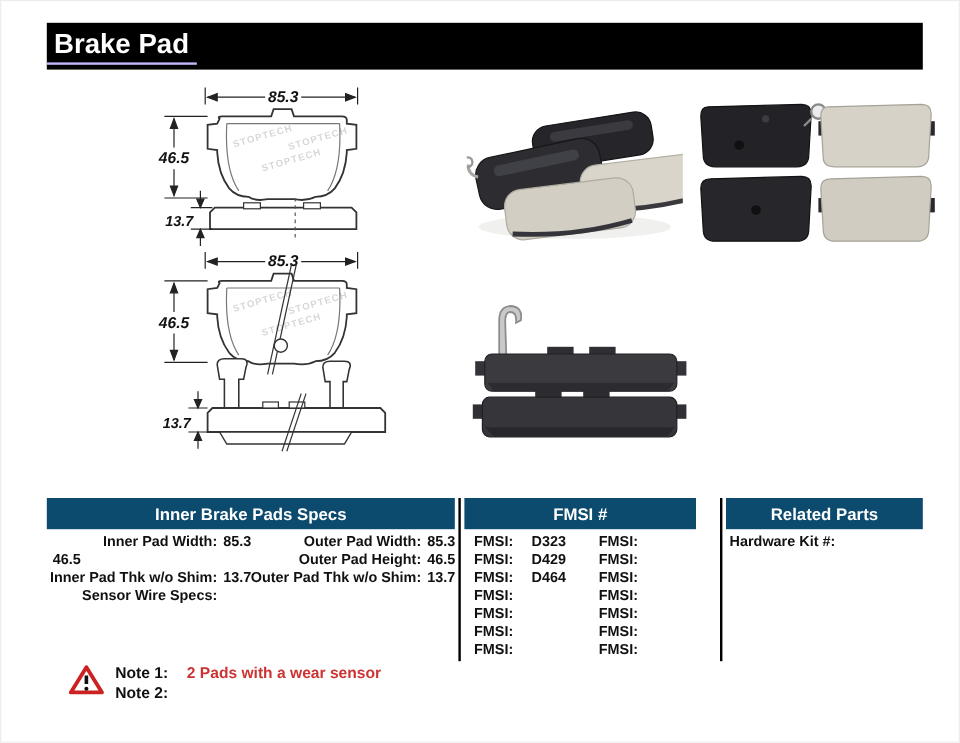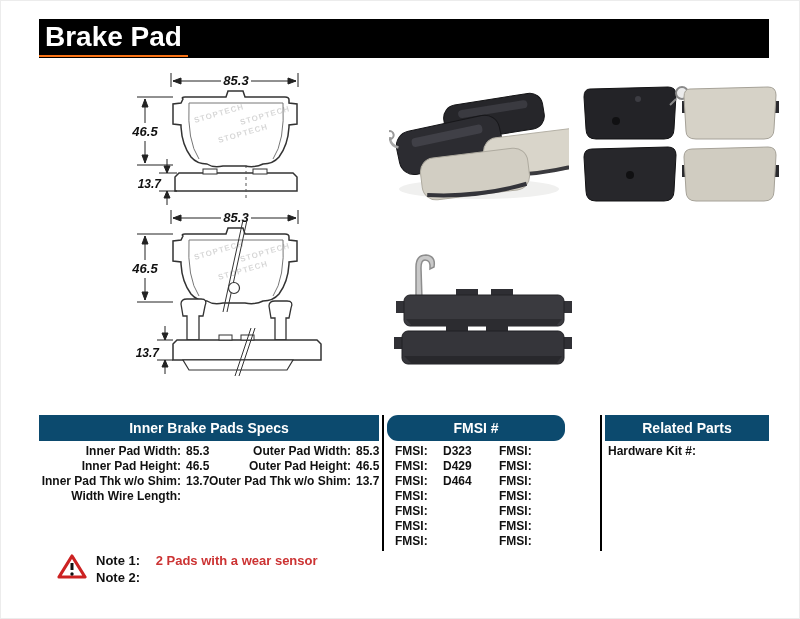--- a/index.html
+++ b/index.html
@@ -9,22 +9,22 @@
     border:1px solid #ececec;box-sizing:border-box;
   }
   
   .header-bar{
     position:absolute;left:38px;top:18px;width:730px;height:39px;
     background:#000;color:#fff;display:flex;align-items:center;
     justify-content:space-between;
   }
   .part-number{font-size:23px;font-weight:bold;padding-left:11px;letter-spacing:0.5px;}
   .product-title{
-    font-size:28px;font-weight:bold;margin-right:10px;
-    border-bottom:2px solid #f97316;padding:0 6px 2px 6px;
+    font-size:23px;font-weight:bold;margin-right:10px;
+    border-bottom:2px solid #c4b5fd;padding:0 6px 2px 6px;
   }
   
   .abs{position:absolute;}
   svg text.dim{font-family:"Liberation Sans",sans-serif;font-style:italic;font-weight:bold;font-size:13px;fill:#111;}
   svg text.dim-s{font-family:"Liberation Sans",sans-serif;font-style:italic;font-weight:bold;font-size:12px;fill:#111;}
   svg text.wm{font-family:"Liberation Sans",sans-serif;font-weight:bold;font-size:8px;fill:#000;opacity:0.16;letter-spacing:1px;}
   
   .thead{
     position:absolute;top:414px;height:26px;background:#0c4a6e;color:#fff;
     display:flex;align-items:center;justify-content:center;
@@ -220,41 +220,40 @@
       <rect x="8" y="94" width="10" height="12" fill="#303035"></rect>
       <rect x="176" y="94" width="10" height="12" fill="#303035"></rect>
       <rect x="16" y="88" width="162" height="33" rx="6" fill="#35353a" stroke="#202024"></rect>
       <path d="M18 113 L176 113 L170 121 L26 121 Z" fill="#28282c"></path>
     </g>
   </svg>
 
   <div class="thead split" style="left:38px;width:340px;">
     <span class="half">Inner Brake Pads Specs</span>
   </div>
-  <div class="thead" style="left:386px;width:178px;border-radius:11px;">FMSI #</div>
+  <div class="thead" style="left:386px;width:193px;">FMSI #</div>
   <div class="thead" style="left:604px;width:164px;">Related Parts</div>
 
   <div class="vdivider" style="left:381px;"></div>
   <div class="vdivider" style="left:599px;"></div>
 
   <div class="spec-col" style="left:38px;">
     <div class="spec-row">
       <span class="lbl">Inner Pad Width:</span>
       <span class="val">85.3</span>
     </div>
     <div class="spec-row">
-      <span class="lbl">Inner Pad Height:</span>
       <span class="val">46.5</span>
     </div>
     <div class="spec-row">
       <span class="lbl">Inner Pad Thk w/o Shim:</span>
       <span class="val">13.7</span>
     </div>
     <div class="spec-row">
-      <span class="lbl">Width Wire Length:</span>
+      <span class="lbl">Sensor Wire Specs:</span>
       <span class="val"></span>
     </div>
   </div>
 
   <div class="spec-col" style="left:208px;">
     <div class="spec-row">
       <span class="lbl">Outer Pad Width:</span>
       <span class="val">85.3</span>
     </div>
     <div class="spec-row">

